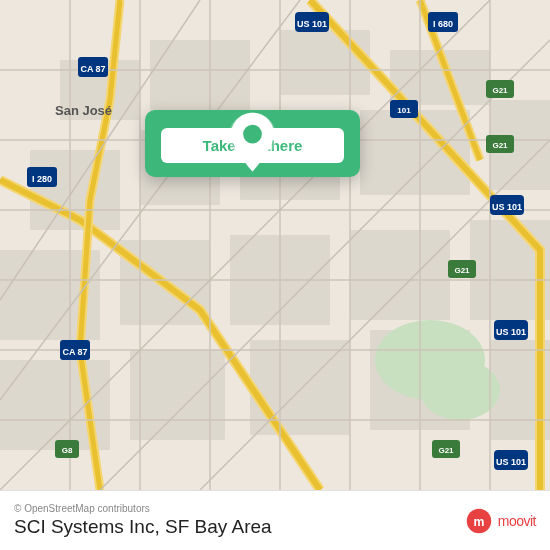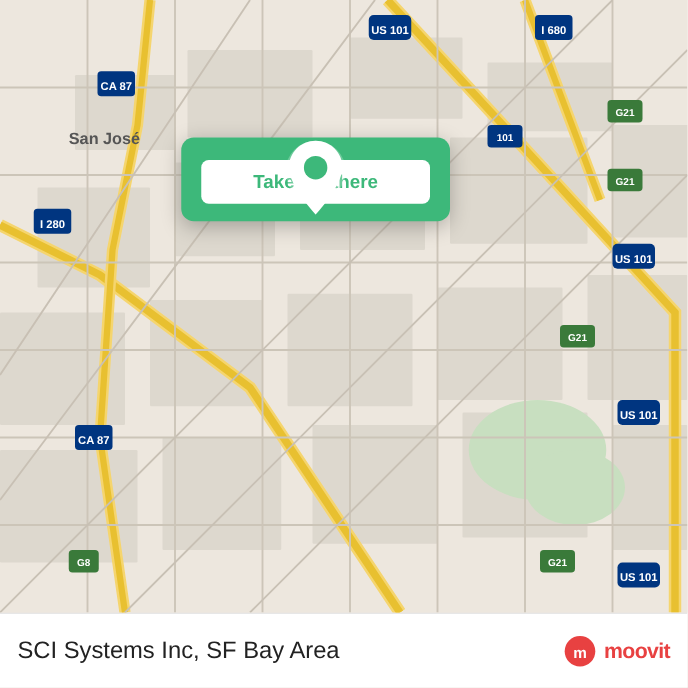--- a/index.html
+++ b/index.html
@@ -91,22 +91,22 @@
       align-items: center;
       gap: 5px;
     }
 
     #moovit-icon {
       width: 28px;
       height: 28px;
     }
 
     #moovit-label {
-      font-size: 17px;
-      font-weight: bold;
+      font-size: 14px;
+      font-weight: normal;
       color: #e84141;
       letter-spacing: -0.5px;
     }
   </style>
 </head>
 <body>
 
 <div id="container">
 
   <div id="map">
@@ -228,20 +228,21 @@
         <circle cx="22" cy="20" r="18" fill="white" opacity="0.25"></circle>
         <path d="M22 2C13.16 2 6 9.16 6 18C6 28.5 22 46 22 46C22 46 38 28.5 38 18C38 9.16 30.84 2 22 2Z" fill="white"></path>
         <circle cx="22" cy="18" r="7" fill="#3db87a"></circle>
       </svg>
       <button id="take-me-there-btn">Take me there</button>
     </div>
   </div>
 
   <div id="bottom-bar">
     <div id="bottom-left">
+      <span id="copyright-text">© OpenStreetMap contributors</span>
       <span id="location-text">SCI Systems Inc, SF Bay Area</span>
     </div>
     <div id="moovit-logo">
 
       <svg id="moovit-icon" viewBox="0 0 32 32" xmlns="http://www.w3.org/2000/svg">
         <circle cx="16" cy="16" r="14" fill="#e84141"></circle>
         <text x="16" y="22" font-size="14" fill="white" text-anchor="middle" font-weight="bold" font-family="Arial">m</text>
       </svg>
       <span id="moovit-label">moovit</span>
     </div>

